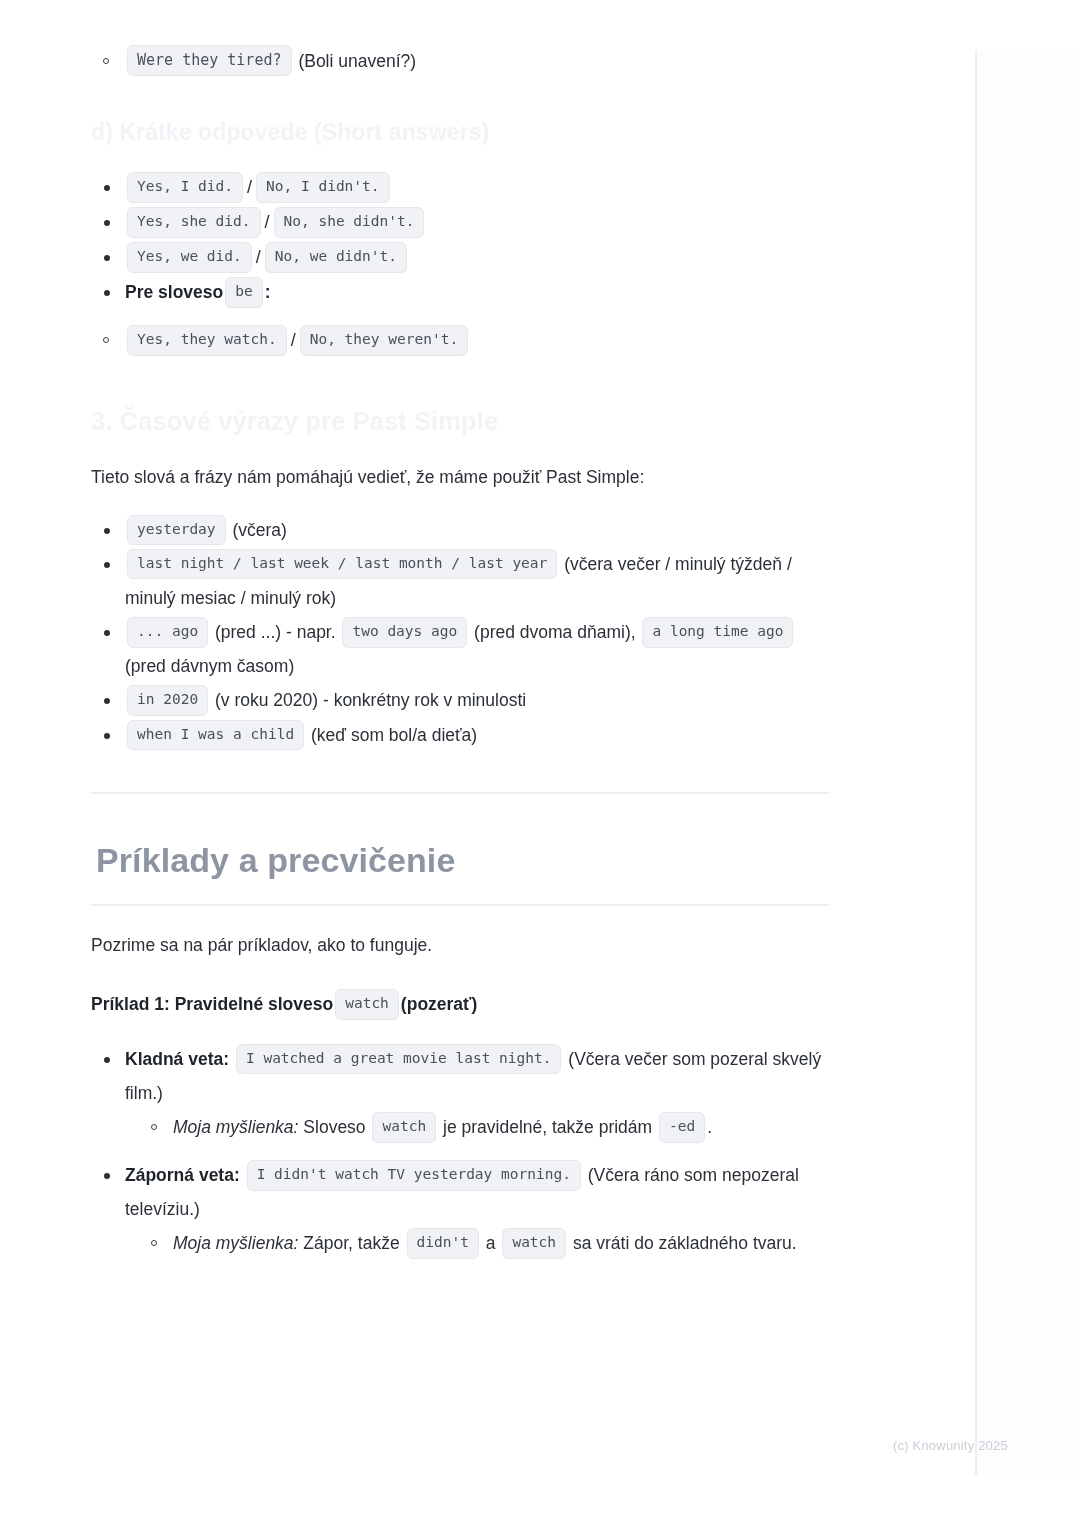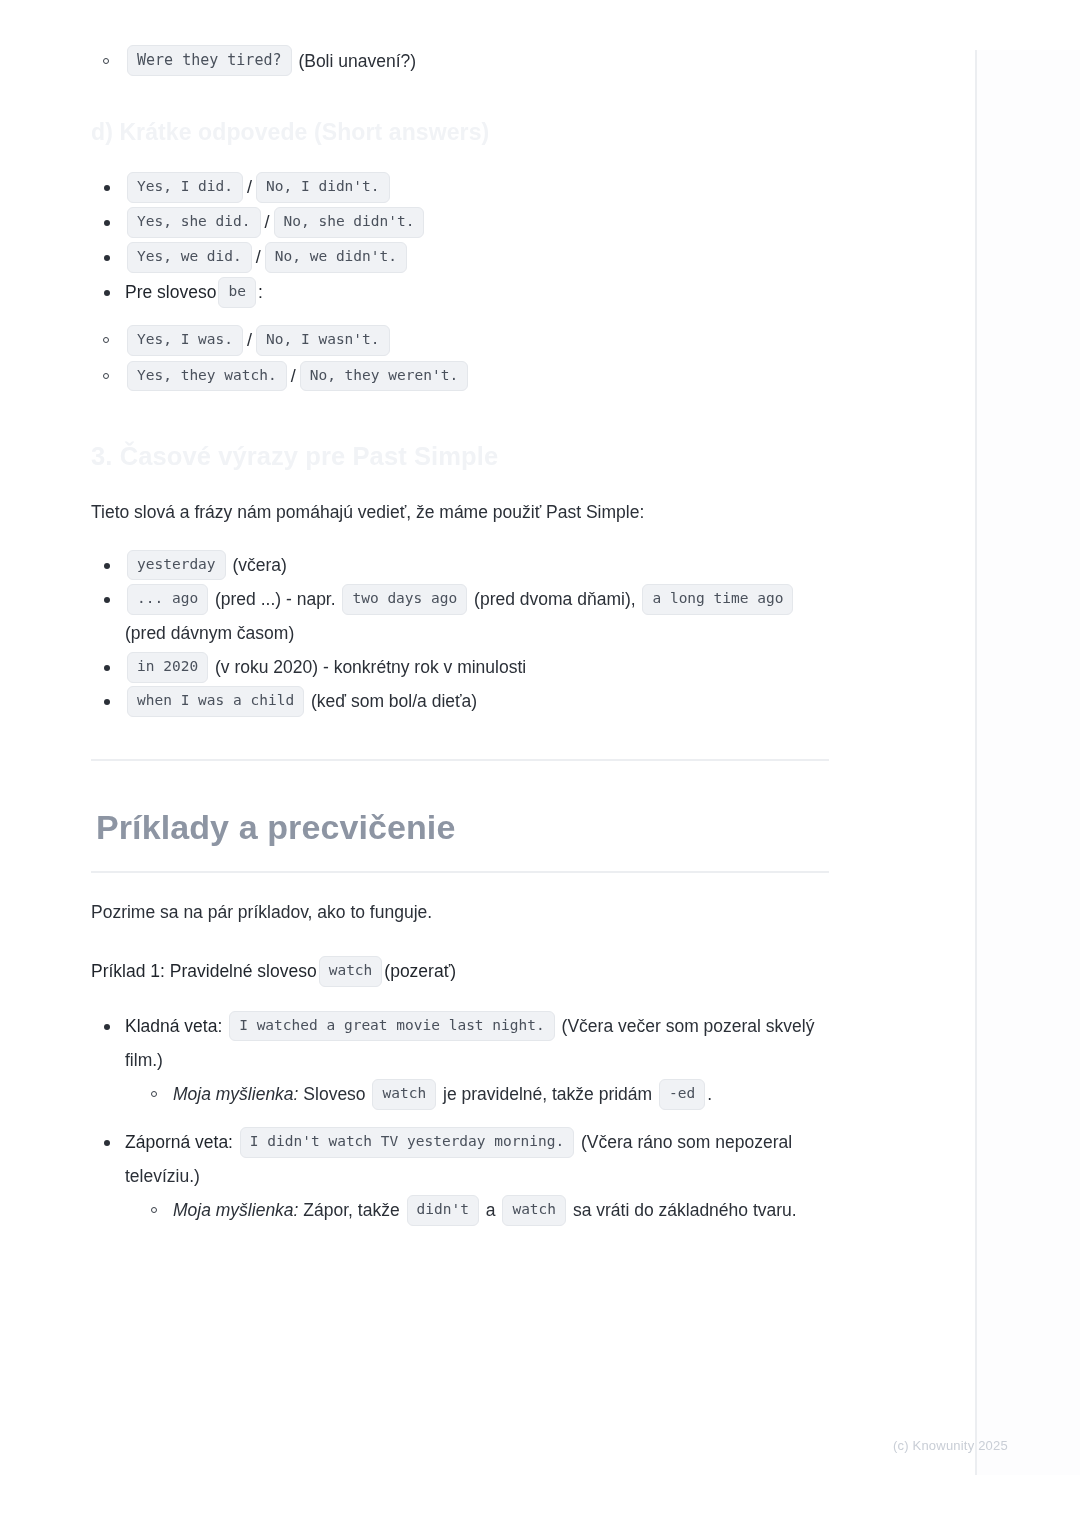--- a/index.html
+++ b/index.html
@@ -155,21 +155,21 @@
   code.chip.big {
     font-size: 15px;
   }
 
   .sep-slash {
     font-size: 18px;
     color: #2b3038;
     padding: 0 2px;
   }
 
-  b, strong { font-weight: 400; color: #1f242b; }
+  b, strong { font-weight: 700; color: #1f242b; }
   em.think { }
 
   .wrap-line { line-height: 1.95; }
   .sp-14 { height: 14px; }
   .sp-18 { height: 18px; }
   .sp-22 { height: 22px; }
   .sp-26 { height: 26px; }
   .sp-30 { height: 30px; }
   .sp-40 { height: 40px; }
   .sp-46 { height: 46px; }
@@ -218,41 +218,42 @@
       </li>
       <li>
         <b>Pre sloveso</b><code class="chip">be</code><b>:</b>
       </li>
     </ul>
 
     <div class="sp-14"></div>
 
     <ul class="lvl2 indent-1">
       <li>
-        <code class="chip">Yes, I was.</code><span class="sep-slash">/</span><code class="chip">No, I wasn't.</code>
-      </li>
-      <li>
         <code class="chip">Yes, they watch.</code><span class="sep-slash">/</span><code class="chip">No, they weren't.</code>
       </li>
     </ul>
 
     <div class="sp-46"></div>
 
     <h2 class="faded-heading-lg">3. Časové výrazy pre Past Simple</h2>
 
     <div class="sp-26"></div>
 
     <p class="body-text">Tieto slová a frázy nám pomáhajú vedieť, že máme použiť Past Simple:</p>
 
     <div class="sp-22"></div>
 
     <ul class="lvl1">
       <li>
         <code class="chip">yesterday</code>
         <span>(včera)</span>
+      </li>
+      <li class="wrap-line">
+        <code class="chip">last night / last week / last month / last year</code>
+        <span>(včera večer / minulý týždeň / minulý mesiac / minulý rok)</span>
       </li>
       <li class="wrap-line">
         <code class="chip">... ago</code>
         <span>(pred ...) - napr.</span>
         <code class="chip">two days ago</code>
         <span>(pred dvoma dňami),</span>
         <code class="chip">a long time ago</code>
         <span>(pred dávnym časom)</span>
       </li>
       <li>

